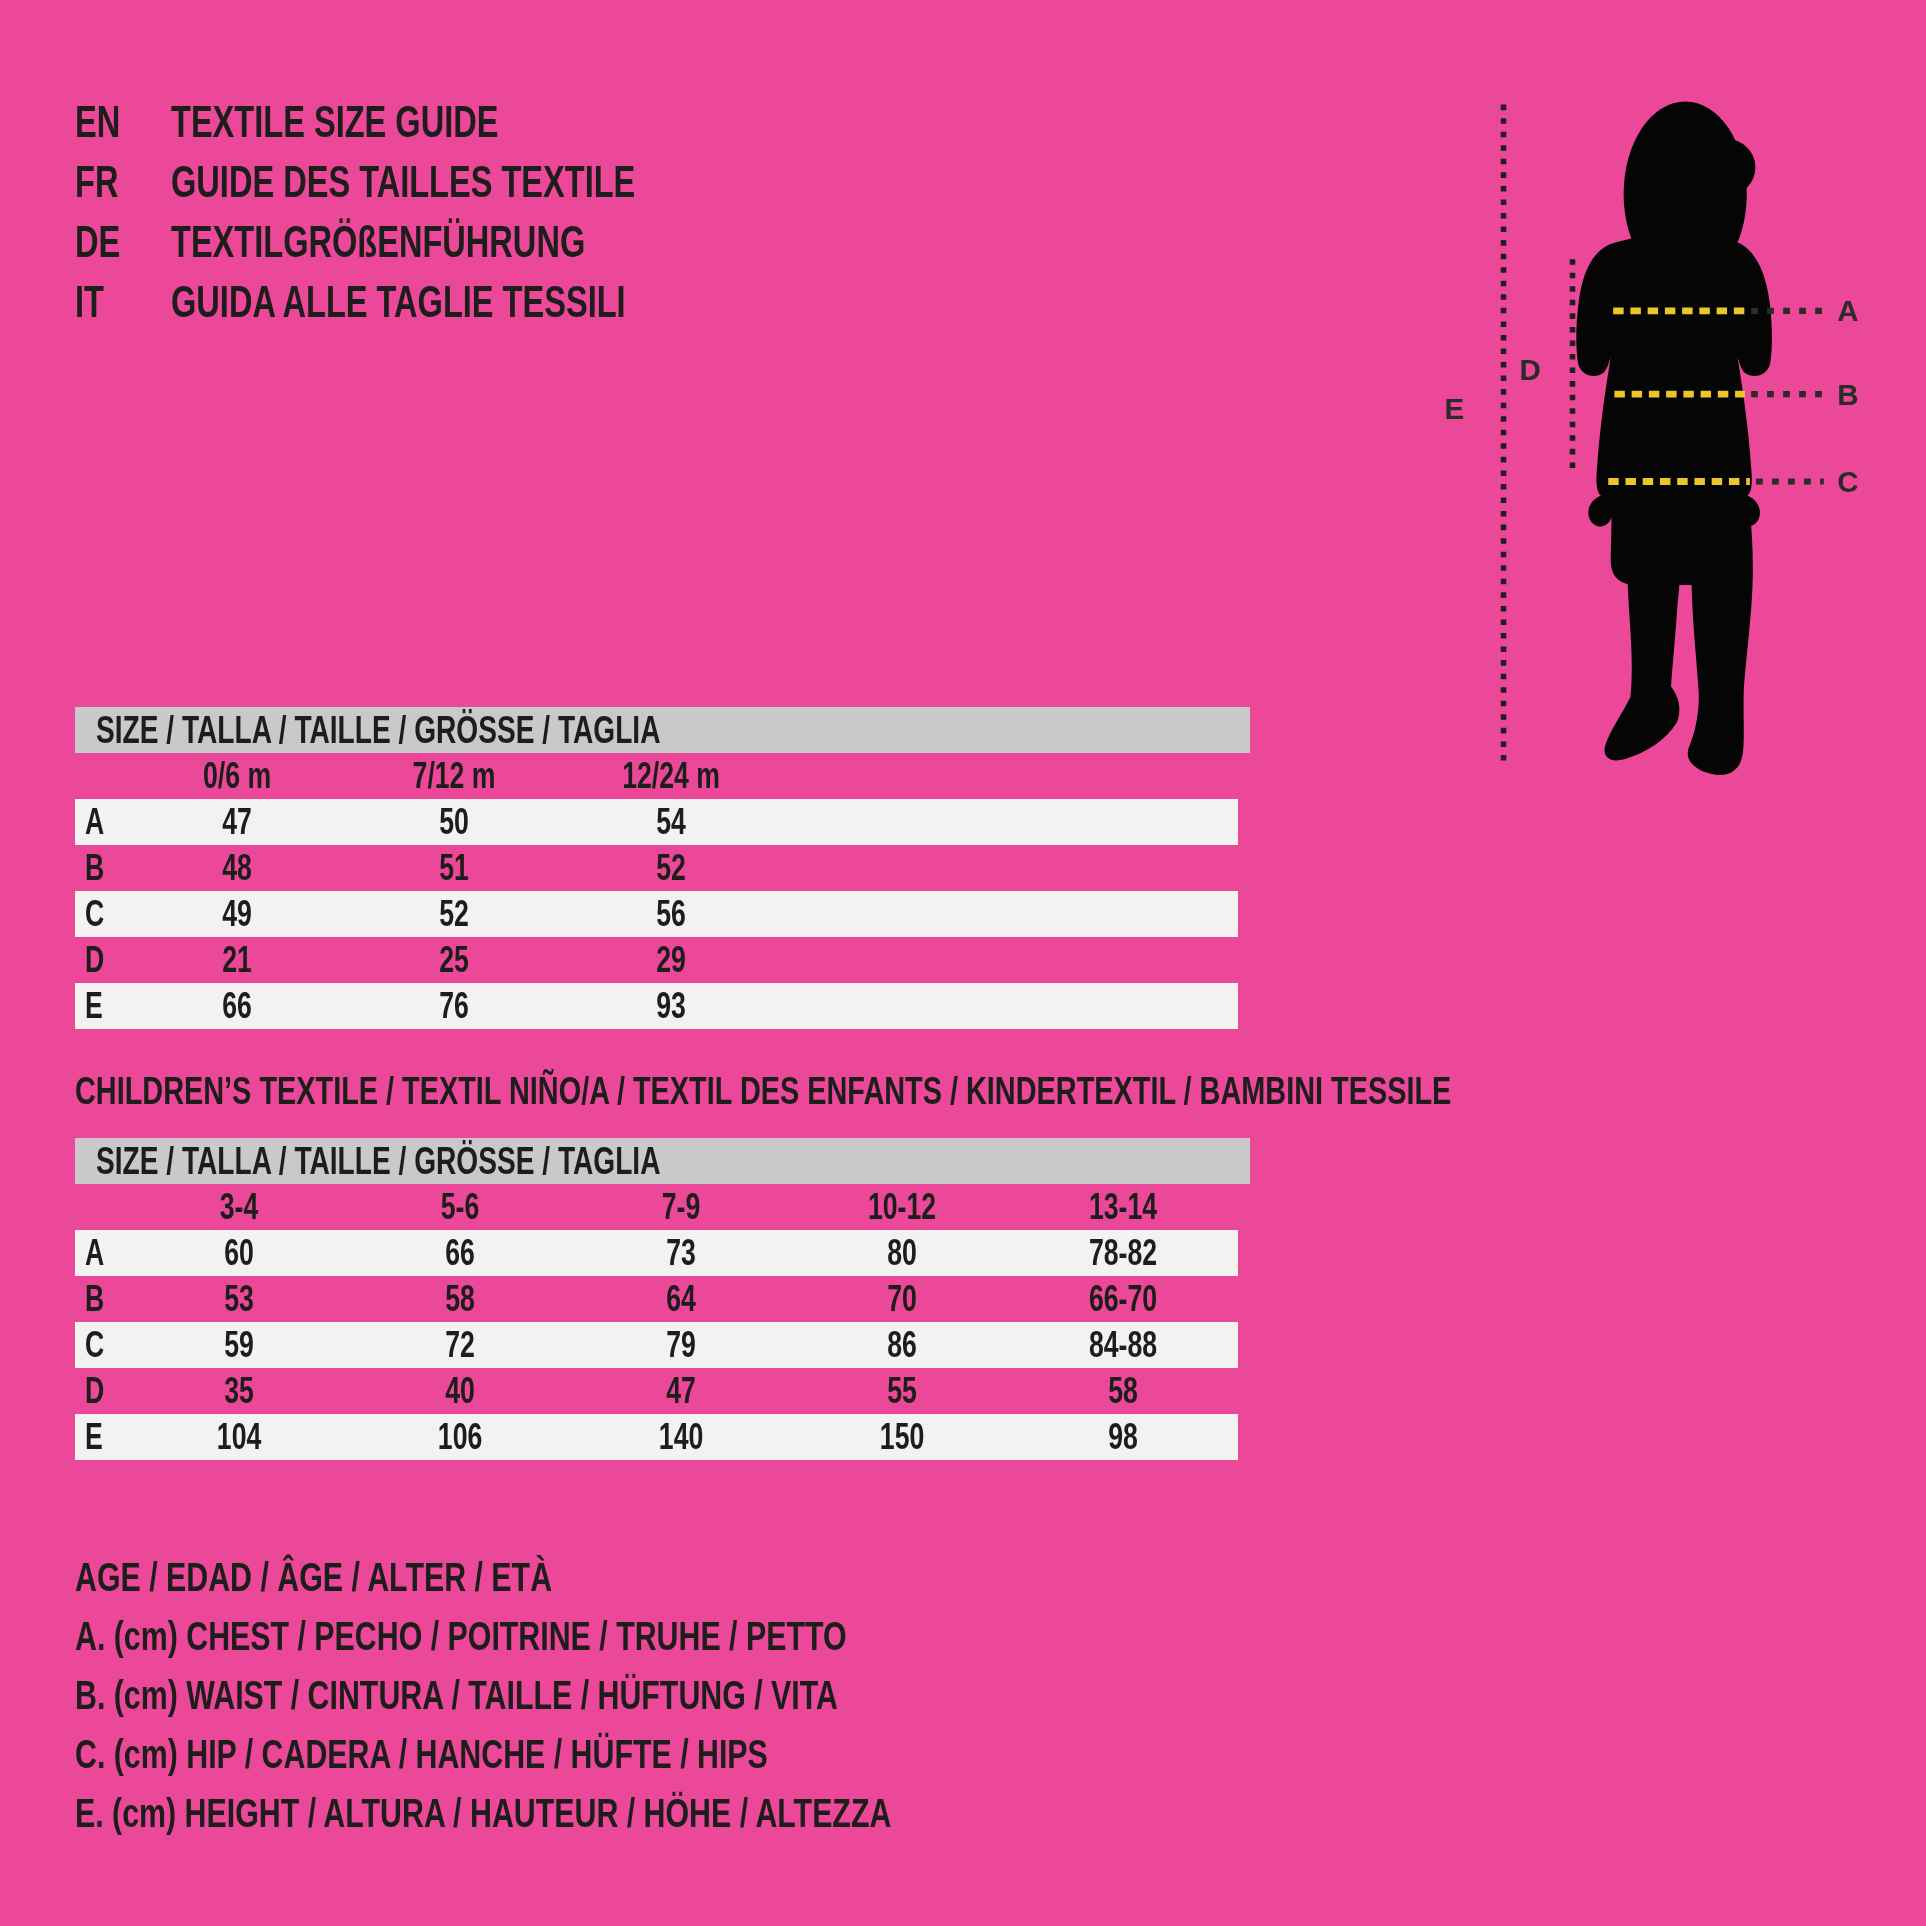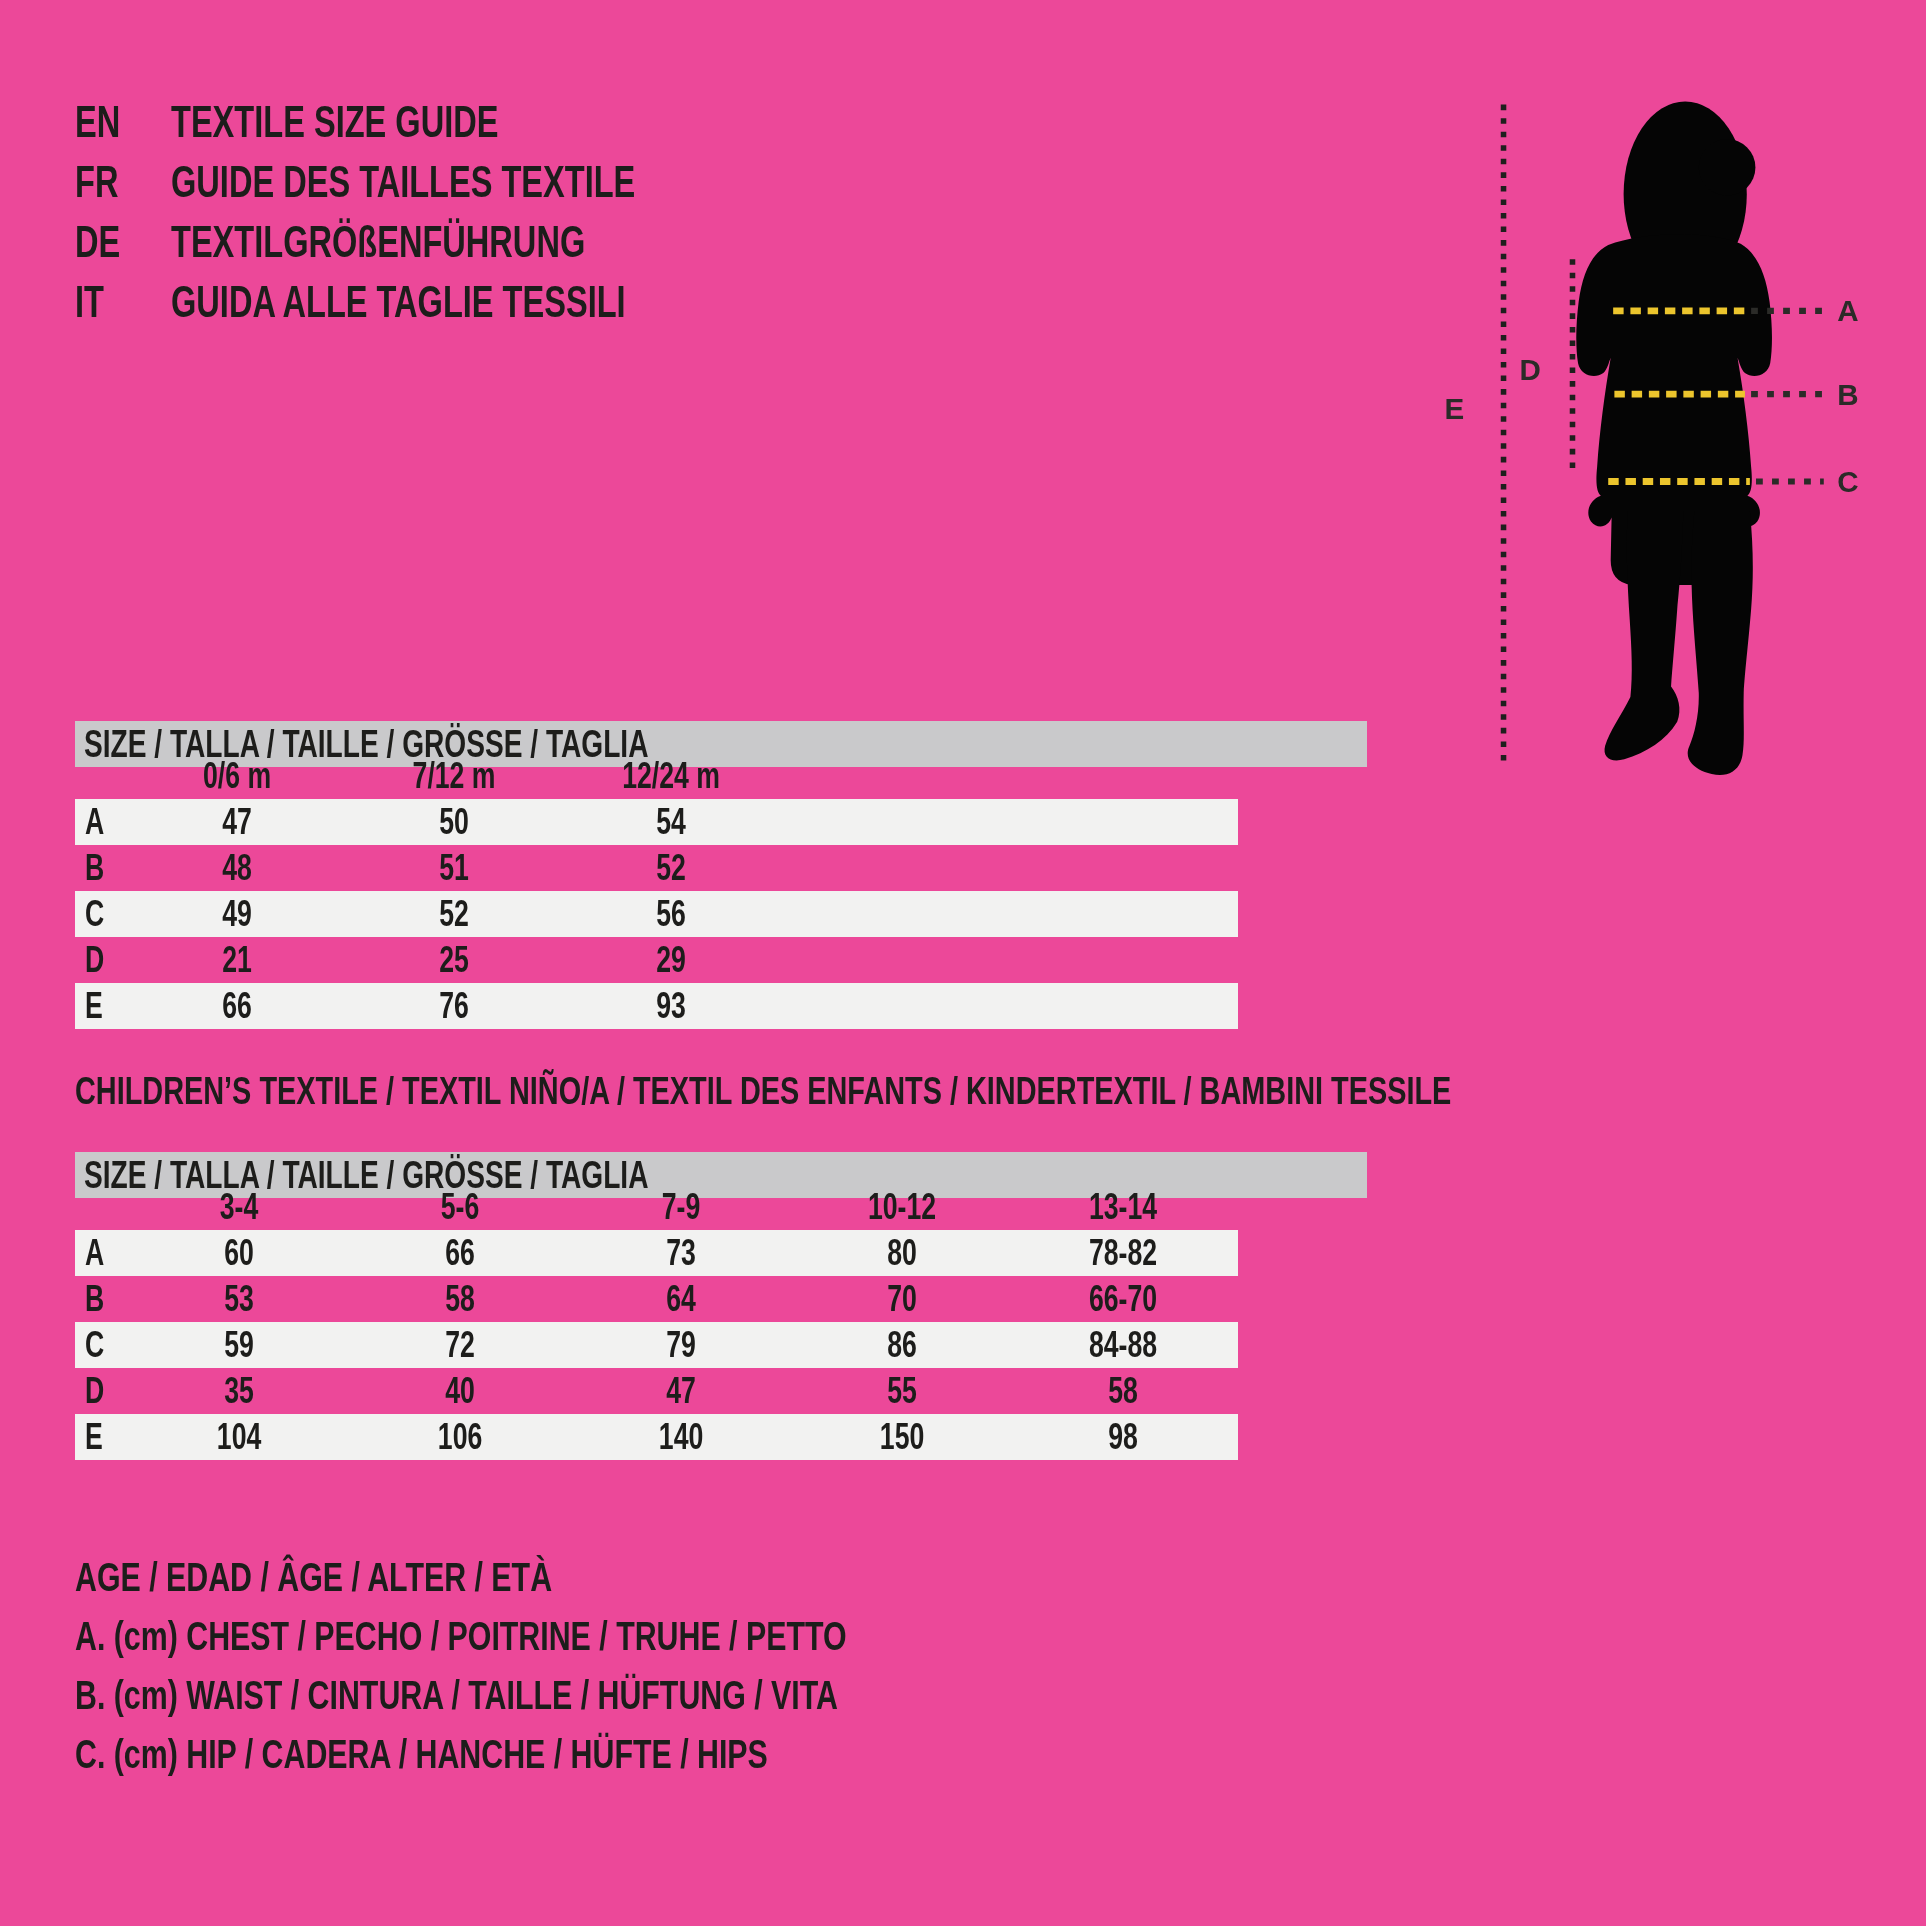--- a/index.html
+++ b/index.html
@@ -13,22 +13,22 @@
 
   
   .lang-block{position:absolute;left:75px;top:92px;}
   .lang-row{height:60px;line-height:60px;font-size:44px;white-space:nowrap;}
   .lang-code{display:inline-block;width:96px;vertical-align:top;}
 
   
   .sec-title{position:absolute;left:75px;font-size:39px;line-height:39px;white-space:nowrap;}
 
   
-  .size-bar{position:absolute;left:75px;width:1292px;height:46px;background:#c9c9cb;
-            font-size:38px;line-height:46px;padding-left:0;margin-top:14px;}
+  .size-bar{position:absolute;left:75px;width:1163px;height:46px;background:#c9c9cb;
+            font-size:38px;line-height:46px;padding-left:12px;}
   .size-bar .cond{margin-left:8.6px;}
   .tbl{position:absolute;left:75px;width:1163px;font-size:36px;}
   .trow{display:flex;height:46px;align-items:center;}
   .trow.head{background:transparent;}
   .trow.striped{background:#f2f2f1;}
   .c-letter{width:54px;padding-left:10px;box-sizing:border-box;}
   .c-b{width:217px;text-align:center;}
   .c-k{width:221px;text-align:center;}
 
   
@@ -233,16 +233,17 @@
       <div class="c-k cellwrap"><span class="cond">150</span></div>
       <div class="c-k cellwrap"><span class="cond">98</span></div>
     </div>
   </div>
 
   <section class="legend-block">
     <div class="legend-line"><span class="cond">AGE / EDAD / ÂGE / ALTER / ETÀ</span></div>
     <div class="legend-line"><span class="cond">A. (cm) CHEST / PECHO / POITRINE / TRUHE / PETTO</span></div>
     <div class="legend-line"><span class="cond">B. (cm) WAIST / CINTURA / TAILLE / HÜFTUNG / VITA</span></div>
     <div class="legend-line"><span class="cond">C. (cm) HIP / CADERA / HANCHE / HÜFTE / HIPS</span></div>
+    <div class="legend-line"><span class="cond">E. (cm) HEIGHT / ALTURA / HAUTEUR / HÖHE / ALTEZZA</span></div>
   </section>
 
 </div>
 
 
 </body></html>

